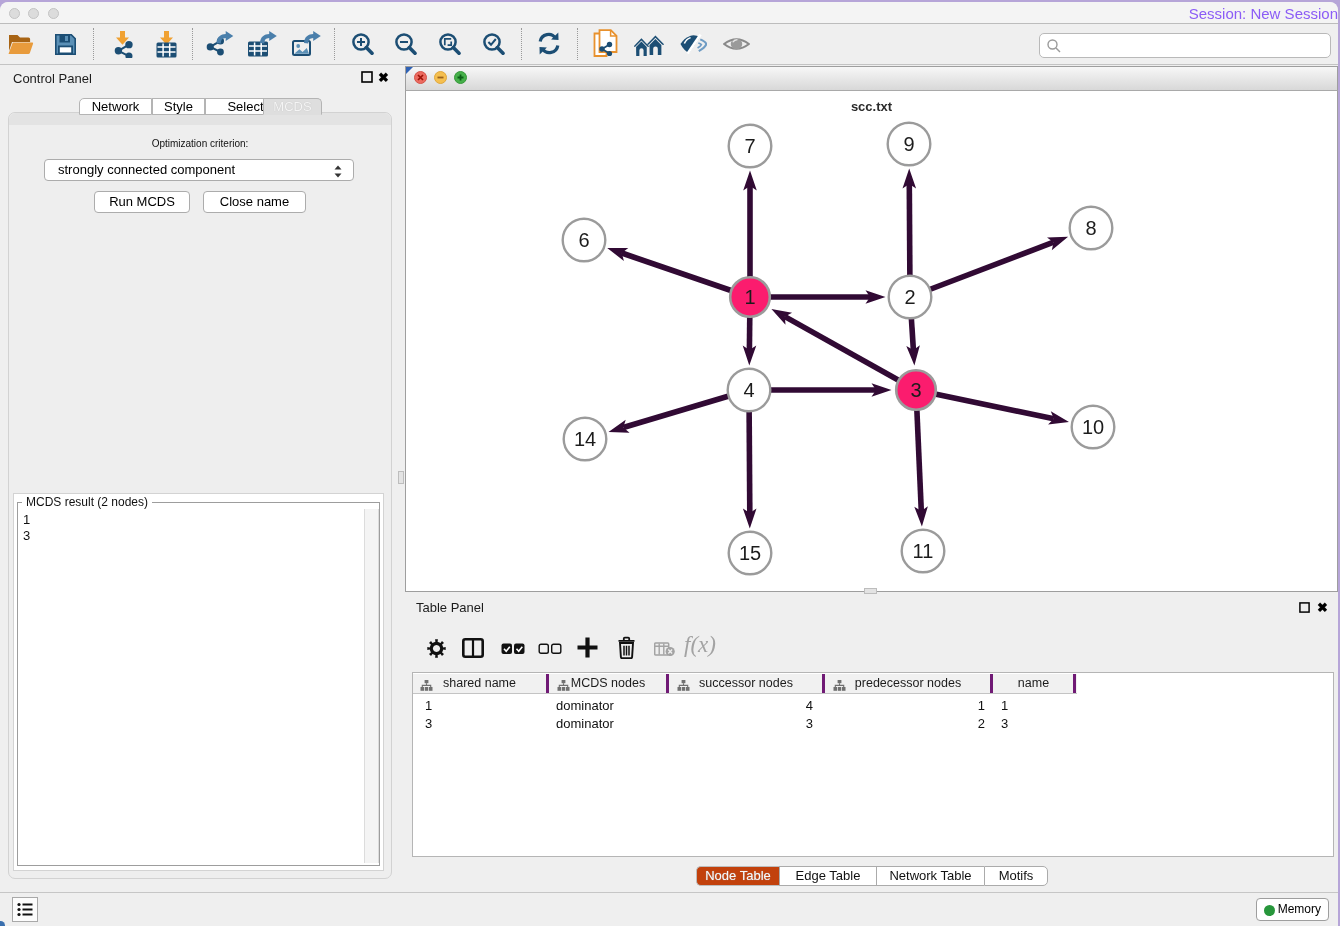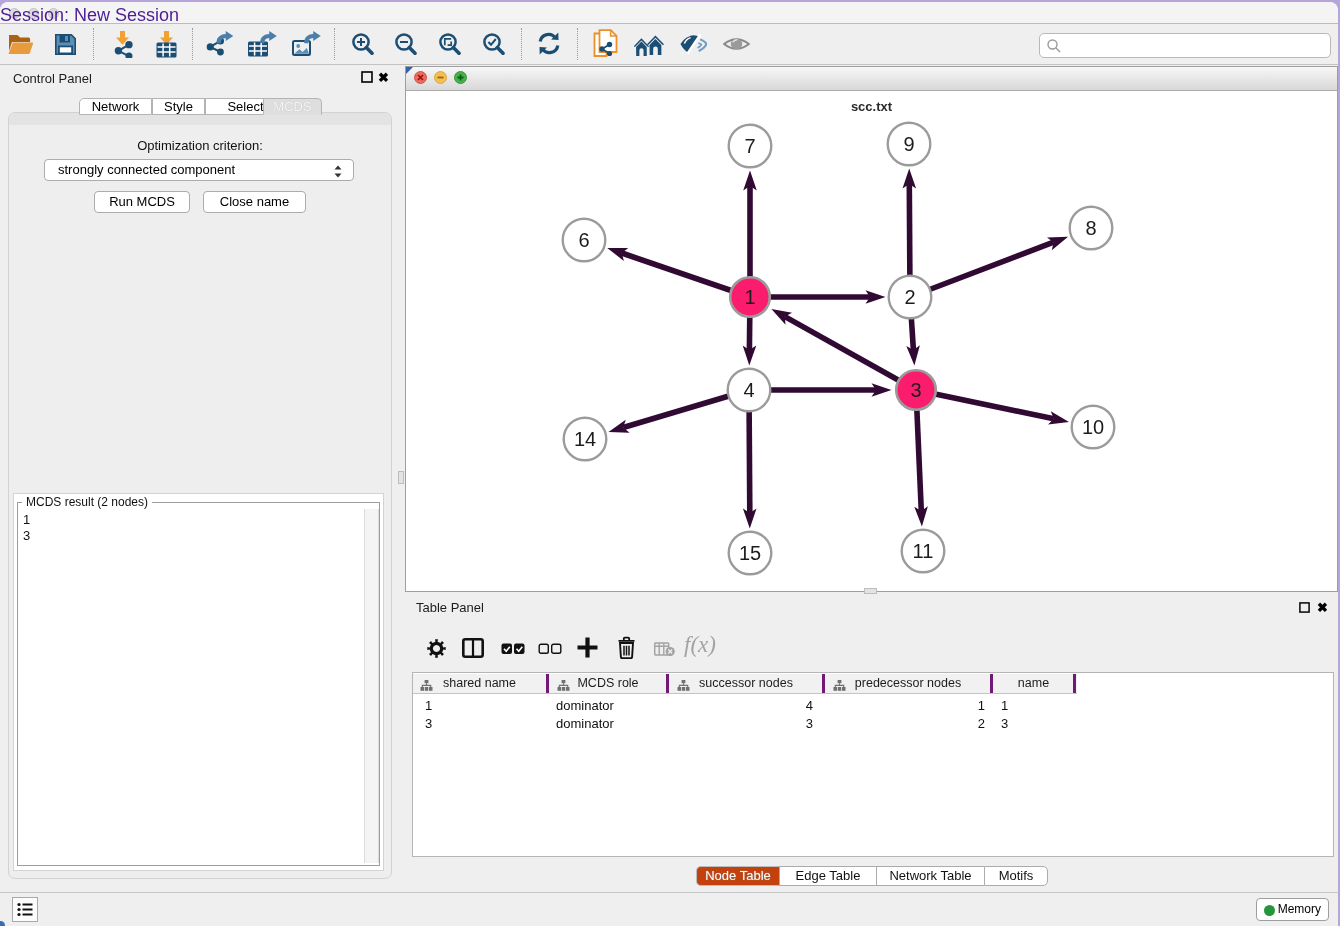--- a/index.html
+++ b/index.html
@@ -4,42 +4,42 @@
 html,body { width:1340px; height:926px; overflow:hidden; }
 body { background:#b6a5d8; font-family:"Liberation Sans", sans-serif; position:relative; }
 #blc { position:absolute; left:0; top:921px; width:5px; height:5px; background:#3a6fae; border-top-right-radius:90%; z-index:5; }
 #win { position:absolute; left:0; top:2px; width:1338px; height:924px;
   background:#efefef; border-radius:8px 8px 0 0; overflow:hidden; }
 .abs { position:absolute; }
 #titlebar { left:0; top:0; width:1338px; height:22px; background:#f4f4f4;
   border-bottom:1px solid #bcbcbc; border-radius:8px 8px 0 0; }
 .tl { position:absolute; top:5.5px; width:11px; height:11px; border-radius:50%;
   background:#dcdcdc; border:1px solid #c3c3c3; }
-#wtitle { position:absolute; top:3px; left:0; width:100%; text-align:left;
-  font-size:18px; color:#4c1d95; }
+#wtitle { position:absolute; top:3px; left:0; width:100%; text-align:right;
+  font-size:15px; color:#8b5cf6; }
 #toolbar { left:0; top:22px; width:1338px; height:41px; background:#efefef;
   border-bottom:1px solid #c3c3c3; }
 .vsep { position:absolute; top:4px; height:32px; width:0;
   border-left:1px dotted #9a9a9a; }
 #search { position:absolute; left:1039px; top:9px; width:292px; height:25px;
   background:#fff; border:1px solid #b9b9b9; border-radius:5px; }
 #search svg { position:absolute; left:6px; top:4px; }
 
 #cp-title { left:13px; top:71px; font-size:13px; color:#1c1c1c; }
 .panebtn { position:absolute; font-size:13px; color:#000; }
 #cp-pane { left:8px; top:112px; width:384px; height:767px; background:#eeeeee;
   border:1px solid #d2d2d2; border-radius:7px; }
 #cp-band { left:9px; top:113px; width:382px; height:12px; background:#e3e3e3;
   border-radius:7px 7px 0 0; }
 .tab { position:absolute; top:98px; height:17px; background:#fff;
   border:1px solid #b4b4b4; font-size:13px; color:#000; text-align:center;
   line-height:15px; }
 #tab-mcds { background:#dedede; color:#f5f5f5; border-radius:0 5px 0 0;
   text-shadow:0 0 1px #b5b5b5; border-bottom-color:#dedede; }
-#opt-label { left:0px; top:138px; width:400px; text-align:center; font-size:13px; color:#111; }
+#opt-label { left:0px; top:138px; width:400px; text-align:center; font-size:10px; color:#111; }
 #sel { left:44px; top:159px; width:310px; height:22px; background:#fff;
   border:1px solid #acacac; border-radius:4px; font-size:13px; color:#000;
   line-height:20px; padding-left:13px; }
 #sel svg { position:absolute; right:7px; top:3px; }
 .btn { position:absolute; top:191px; height:22px; background:#fff;
   border:1px solid #acacac; border-radius:4px; font-size:13px; color:#000;
   text-align:center; line-height:20px; }
 #ta { left:13px; top:493px; width:371px; height:378px; background:#fff;
   border:1px solid #d3d3d3; }
 #fieldset { left:17px; top:502px; width:363px; height:364px;
@@ -382,21 +382,21 @@
         <rect x="0.5" y="7" width="3.5" height="3.8" fill="#707070"></rect>
         <rect x="4.75" y="7" width="3.5" height="3.8" fill="#707070"></rect>
         <rect x="9" y="7" width="3.5" height="3.8" fill="#707070"></rect>
       </svg></span><span class="hlab">shared name</span></div>
 <div class="hcell" style="left:550px;width:119px"><span class="tic"><svg width="13" height="11" viewBox="0 0 13 11" style="vertical-align:-1px">
         <rect x="4.6" y="0" width="3.8" height="3.2" fill="#707070"></rect>
         <path d="M6.5 3.2 v2 M2.3 7 v-1.6 h8.4 V7" stroke="#707070" stroke-width="1.1" fill="none"></path>
         <rect x="0.5" y="7" width="3.5" height="3.8" fill="#707070"></rect>
         <rect x="4.75" y="7" width="3.5" height="3.8" fill="#707070"></rect>
         <rect x="9" y="7" width="3.5" height="3.8" fill="#707070"></rect>
-      </svg></span><span class="hlab">MCDS role</span></div>
+      </svg></span><span class="hlab">MCDS nodes</span></div>
 <div class="hcell" style="left:670px;width:155px"><span class="tic"><svg width="13" height="11" viewBox="0 0 13 11" style="vertical-align:-1px">
         <rect x="4.6" y="0" width="3.8" height="3.2" fill="#707070"></rect>
         <path d="M6.5 3.2 v2 M2.3 7 v-1.6 h8.4 V7" stroke="#707070" stroke-width="1.1" fill="none"></path>
         <rect x="0.5" y="7" width="3.5" height="3.8" fill="#707070"></rect>
         <rect x="4.75" y="7" width="3.5" height="3.8" fill="#707070"></rect>
         <rect x="9" y="7" width="3.5" height="3.8" fill="#707070"></rect>
       </svg></span><span class="hlab">successor nodes</span></div>
 <div class="hcell" style="left:826px;width:167px"><span class="tic"><svg width="13" height="11" viewBox="0 0 13 11" style="vertical-align:-1px">
         <rect x="4.6" y="0" width="3.8" height="3.2" fill="#707070"></rect>
         <path d="M6.5 3.2 v2 M2.3 7 v-1.6 h8.4 V7" stroke="#707070" stroke-width="1.1" fill="none"></path>

